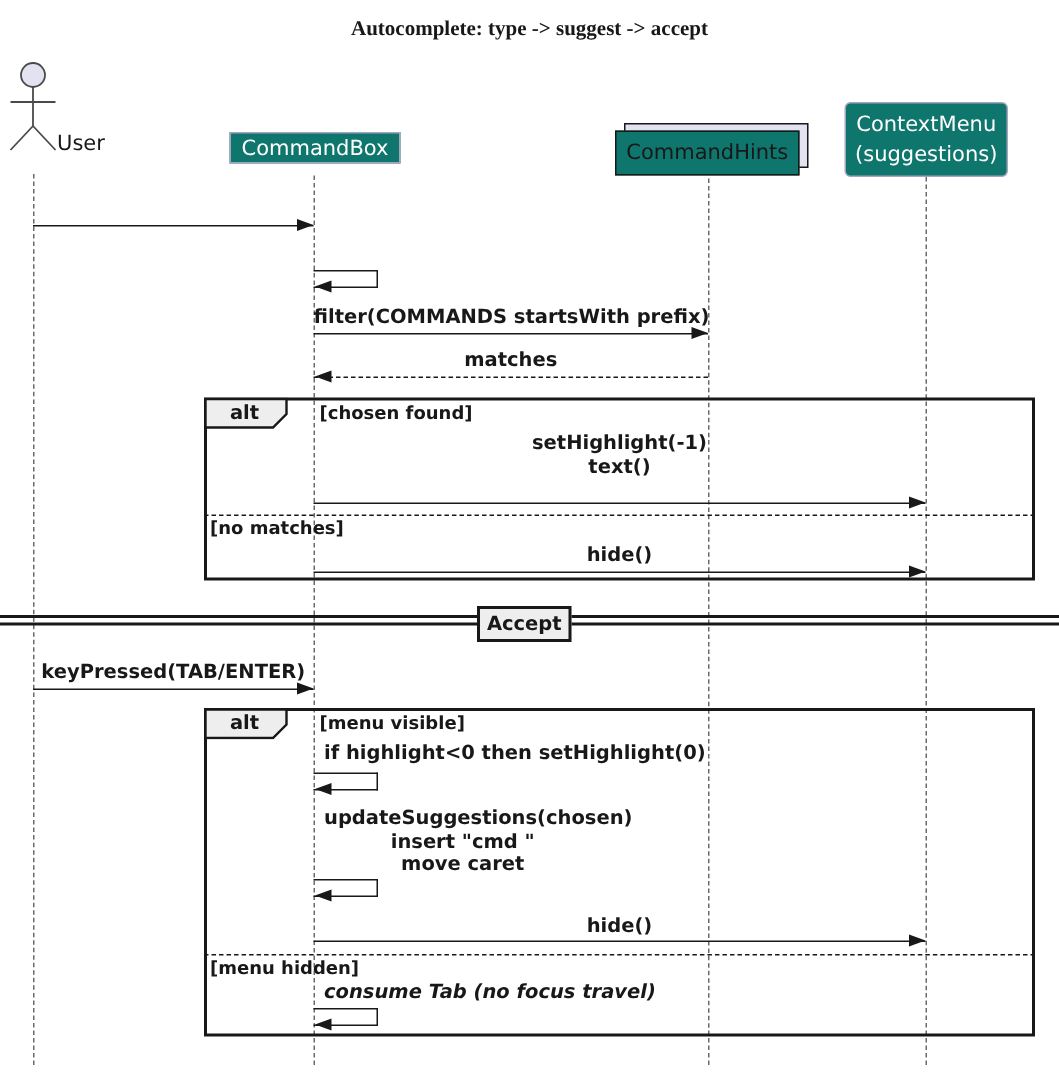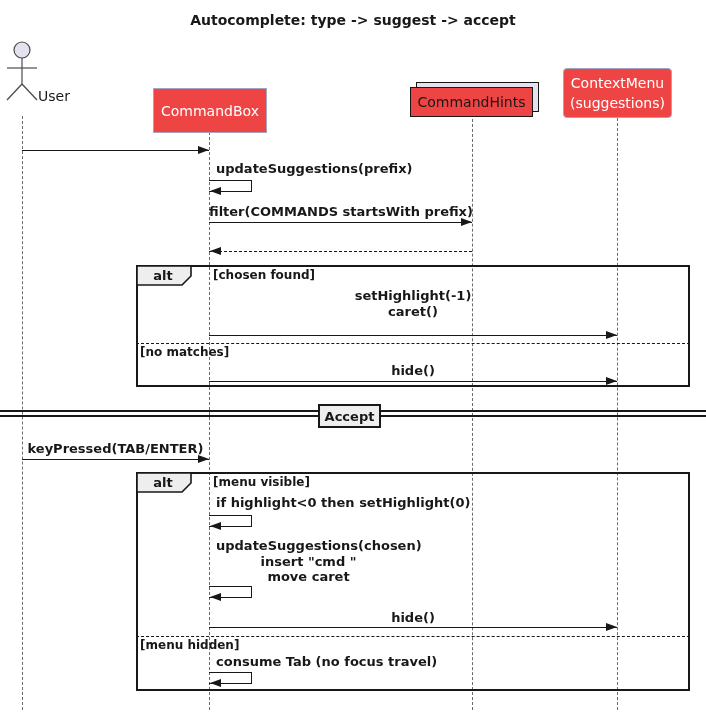--- a/index.html
+++ b/index.html
@@ -1,23 +1,23 @@
 <!DOCTYPE html>
 <html><head>
 <meta charset="utf-8">
 <style>
   html,body{margin:0;padding:0;background:#ffffff;}
   .diagram{
     position:relative;width:706px;height:716px;background:#ffffff;overflow:hidden;
     font-family:"DejaVu Sans","Liberation Sans",sans-serif;color:#181818;
   }
   .title{position:absolute;top:12px;left:0;width:706px;text-align:center;
-    font-size:14px;font-weight:bold;}
+    font-size:14px;font-weight:bold;font-family:Liberation Serif, serif;}
   .lifeline{position:absolute;width:0;border-left:1px dashed #6b6b6b;}
-  .participant{position:absolute;background:#ef4444;display:flex;flex-direction:column;
+  .participant{position:absolute;background:#0f766e;display:flex;flex-direction:column;
     align-items:center;justify-content:center;font-size:14px;box-sizing:border-box;}
   .p-light{border:1px solid #A5A5C0;color:#ffffff;}
   .p-dark{border:1px solid #181818;color:#181818;}
   .p-back{position:absolute;background:#E2E2F0;border:1px solid #181818;box-sizing:border-box;}
   .rounded{border-radius:4px;}
   .actor-label{position:absolute;font-size:14px;text-align:center;}
   .msg-label{position:absolute;font-size:13px;font-weight:bold;text-align:center;
     line-height:15.5px;white-space:nowrap;}
   .left-align{text-align:left;}
   .arrow{position:absolute;height:0;border-top:1px solid #181818;}
@@ -52,58 +52,58 @@
 
   <svg style="position:absolute;left:0;top:40px;" width="44" height="62" viewBox="0 0 44 62">
     <circle cx="22" cy="10" r="8" fill="#E2E2F0" stroke="#4a4a4a" stroke-width="1.2"></circle>
     <line x1="22" y1="18" x2="22" y2="44" stroke="#4a4a4a" stroke-width="1.2"></line>
     <line x1="7" y1="28" x2="37" y2="28" stroke="#4a4a4a" stroke-width="1.2"></line>
     <line x1="22" y1="44" x2="7" y2="60" stroke="#4a4a4a" stroke-width="1.2"></line>
     <line x1="22" y1="44" x2="37" y2="60" stroke="#4a4a4a" stroke-width="1.2"></line>
   </svg>
   <div class="actor-label" style="left:0;top:88px;width:44px;margin-left:32px;">User</div>
 
-  <div class="participant p-light" style="left:153px;top:88px;width:114px;height:45px;">
+  <div class="participant p-light" style="left:153px;top:88px;width:114px;height:21px;">
     <span>CommandBox</span>
   </div>
 
   <div class="p-back" style="left:416px;top:82px;width:123px;height:30px;"></div>
   <div class="participant p-dark" style="left:410px;top:87px;width:123px;height:30px;">
     <span>CommandHints</span>
   </div>
 
   <div class="participant p-light rounded" style="left:563px;top:68px;width:109px;height:50px;line-height:20px;">
     <span>ContextMenu</span>
     <span>(suggestions)</span>
   </div>
 
   <div class="arrow" style="left:22px;top:150px;width:187px;"></div>
   <div class="head-right" style="left:198px;top:146px;"></div>
 
-  <div class="msg-label left-align" style="left:216px;top:161px;">updateSuggestions(prefix)</div>
   <div class="self-loop" style="left:209px;top:180px;"></div>
   <div class="head-left" style="left:210px;top:187px;"></div>
 
   <div class="msg-label" style="left:209px;top:204px;width:263px;">filter(COMMANDS startsWith prefix)</div>
   <div class="arrow" style="left:209px;top:222px;width:263px;"></div>
   <div class="head-right" style="left:461px;top:218px;"></div>
 
+  <div class="msg-label" style="left:209px;top:233px;width:263px;">matches</div>
   <div class="arrow dashed" style="left:209px;top:251px;width:263px;"></div>
   <div class="head-left" style="left:210px;top:247px;"></div>
 
   <div class="fragment" style="left:136px;top:265px;width:554px;height:122px;"></div>
   <svg class="frag-tab" style="left:136px;top:265px;" width="56" height="21" viewBox="0 0 56 21">
     <path d="M1,1 H55 V11 L46,20 H1 Z" fill="#EEEEEE" stroke="#181818" stroke-width="1.6"></path>
   </svg>
   <div class="frag-op" style="left:140px;top:268px;">alt</div>
   <div class="guard" style="left:213px;top:268px;">[chosen found]</div>
 
   <div class="msg-label" style="left:209px;top:288px;width:408px;">
     <div>setHighlight(-1)</div>
-    <div>caret()</div>
+    <div>text()</div>
   </div>
   <div class="arrow" style="left:209px;top:335px;width:408px;"></div>
   <div class="head-right" style="left:606px;top:331px;"></div>
 
   <div class="frag-divider" style="left:136px;top:343px;width:554px;"></div>
   <div class="guard" style="left:140px;top:345px;">[no matches]</div>
 
   <div class="msg-label" style="left:209px;top:363px;width:408px;">hide()</div>
   <div class="arrow" style="left:209px;top:381px;width:408px;"></div>
   <div class="head-right" style="left:606px;top:377px;"></div>
@@ -137,17 +137,17 @@
   <div class="self-loop" style="left:209px;top:586px;"></div>
   <div class="head-left" style="left:210px;top:593px;"></div>
 
   <div class="msg-label" style="left:209px;top:610px;width:408px;">hide()</div>
   <div class="arrow" style="left:209px;top:627px;width:408px;"></div>
   <div class="head-right" style="left:606px;top:623px;"></div>
 
   <div class="frag-divider" style="left:136px;top:636px;width:554px;"></div>
   <div class="guard" style="left:140px;top:638px;">[menu hidden]</div>
 
-  <div class="msg-label left-align" style="left:216px;top:654px;">consume Tab (no focus travel)</div>
+  <div class="msg-label left-align" style="left:216px;top:654px;font-style:italic;">consume Tab (no focus travel)</div>
   <div class="self-loop" style="left:209px;top:672px;"></div>
   <div class="head-left" style="left:210px;top:679px;"></div>
 
 </div>
 
 </body></html>

